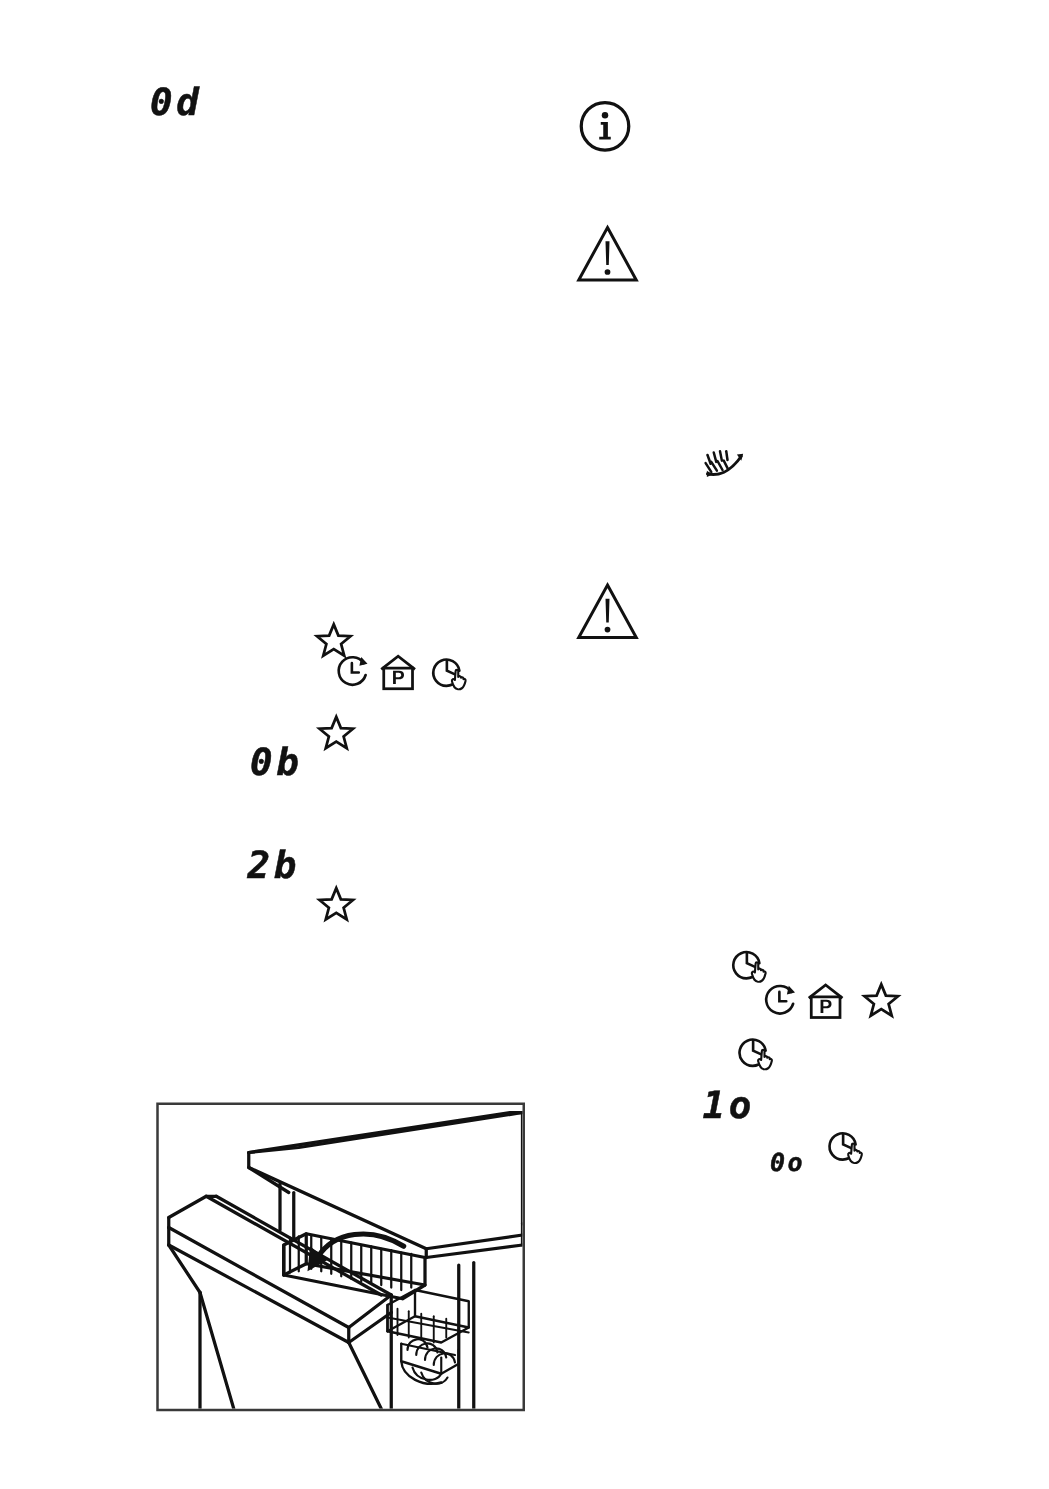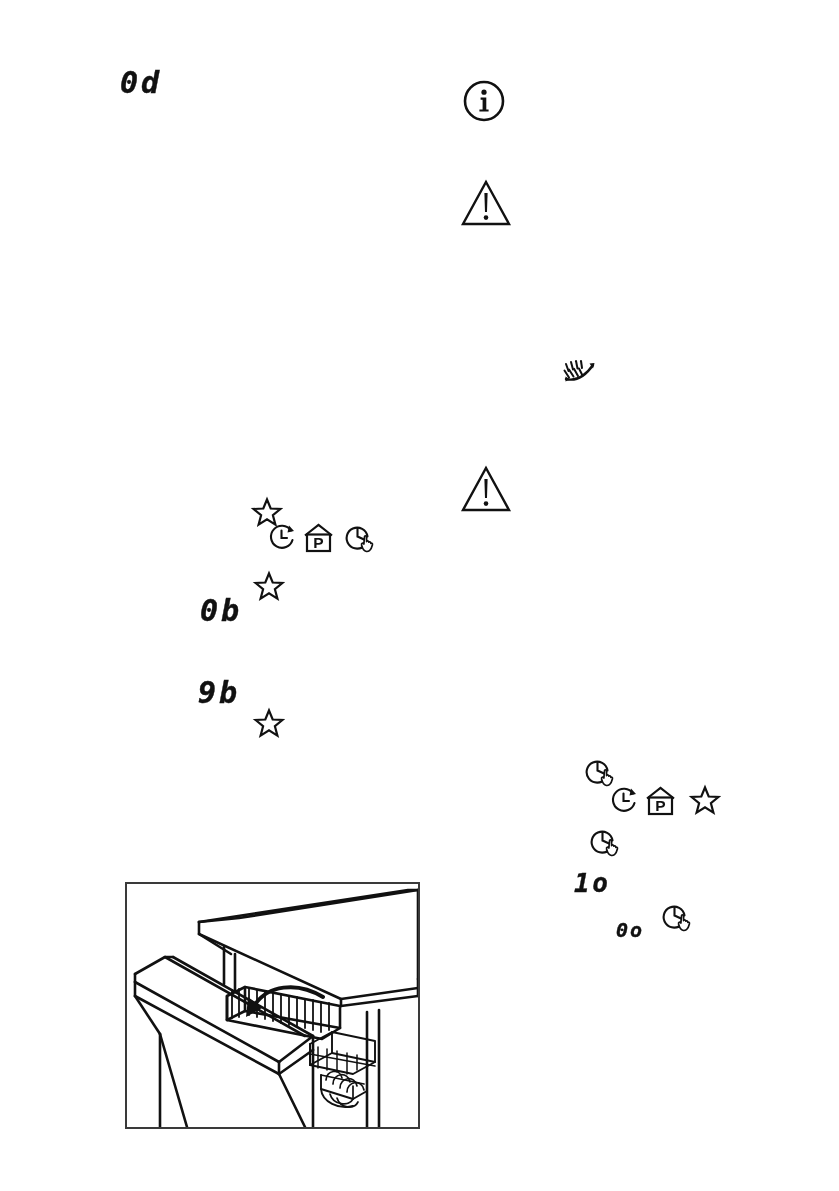--- a/index.html
+++ b/index.html
@@ -48,23 +48,23 @@
 </style>
 </head>
 <body>
 
 <div id="page">
 
   <div class="abs seg" style="left:120px; top:68px; font-size:30px;">0d</div>
 
   <div class="abs seg" style="left:200px; top:596px; font-size:30px;">0b</div>
 
-  <div class="abs seg" style="left:198px; top:678px; font-size:30px;">9b</div>
-
-  <div class="abs seg" style="left:574px; top:870px; font-size:26px;">1o</div>
+  <div class="abs seg" style="left:198px; top:678px; font-size:30px;">2b</div>
+
+  <div class="abs seg" style="left:562px; top:870px; font-size:30px;">1o</div>
 
   <div class="abs seg" style="left:616px; top:920px; font-size:20px;">0o</div>
 
   <div class="abs icon" style="left:463px; top:80px;">
     <svg width="42" height="42" viewBox="0 0 42 42">
       <circle cx="21" cy="21" r="19" fill="none" stroke="#111111" stroke-width="2.6"></circle>
       <circle cx="21" cy="12.2" r="2.6" fill="#111111"></circle>
       <path d="M17.6 17.6 L23.3 17.6 L23.3 29.4 L25.6 29.4 L25.6 31.6 L16.4 31.6 L16.4 29.4 L19.6 29.4 L19.6 19.8 L17.6 19.8 Z" fill="#111111"></path>
     </svg>
   </div>

